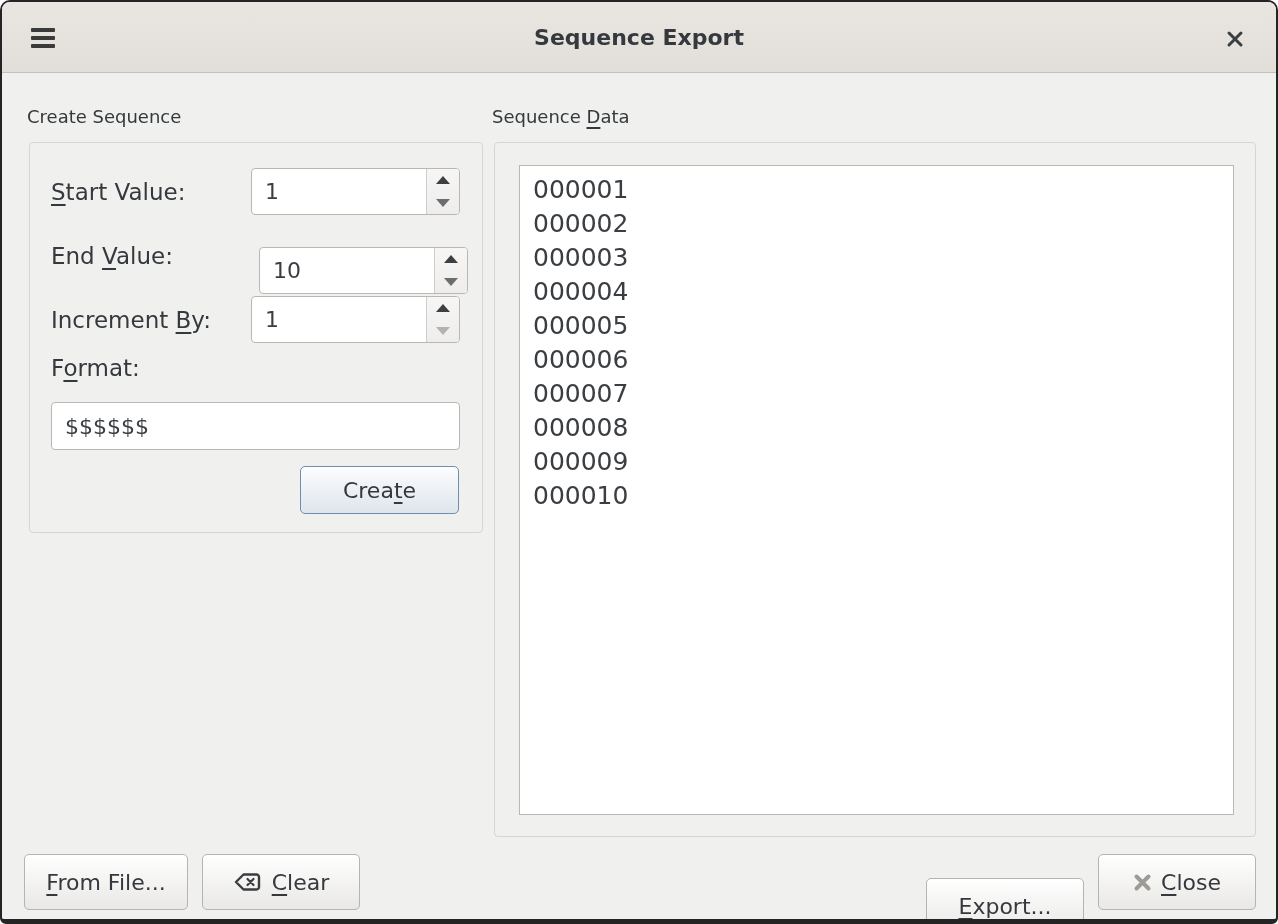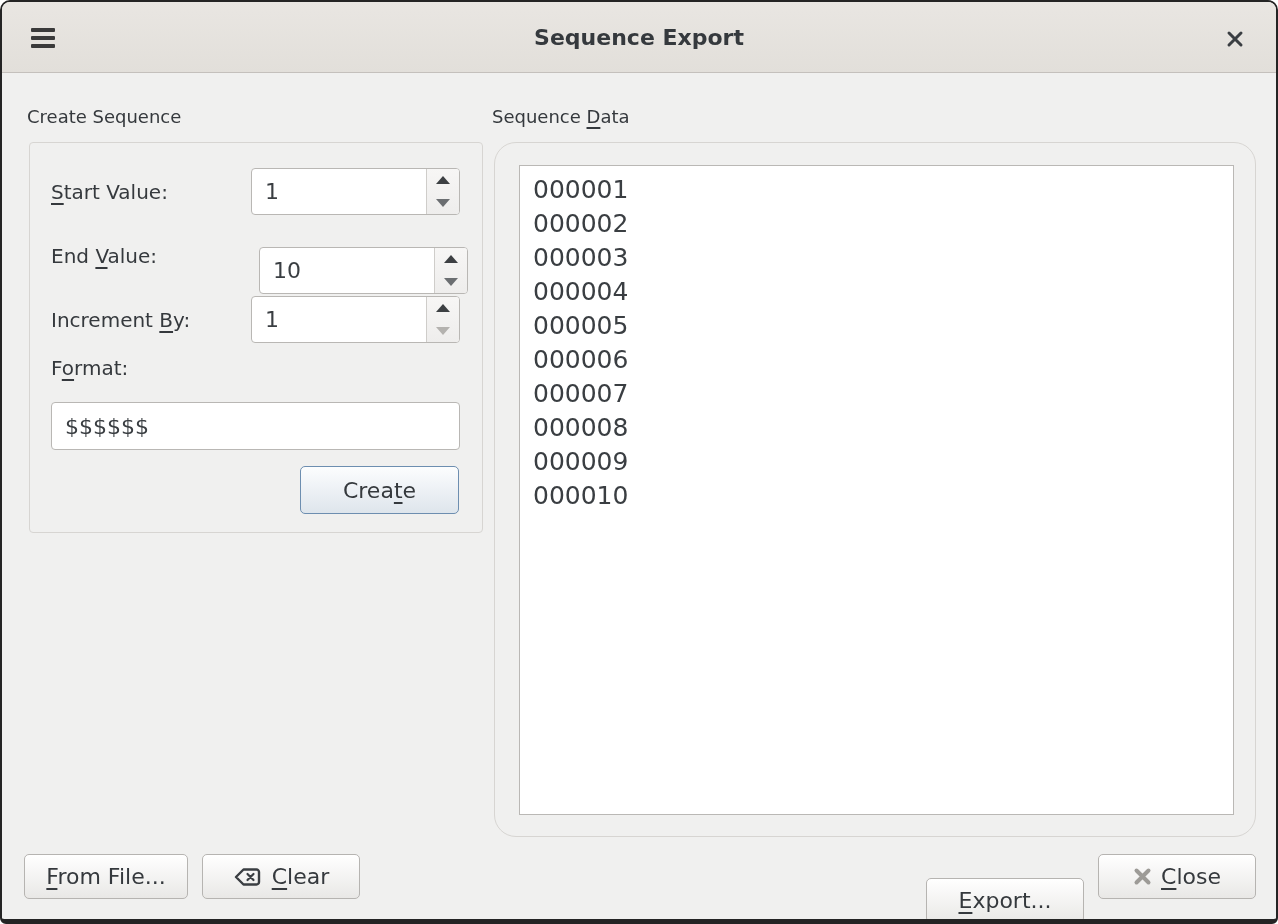--- a/index.html
+++ b/index.html
@@ -37,25 +37,25 @@
     background:none; border:none; padding:0; cursor:pointer;
     display:flex; align-items:center; justify-content:center;
   }
   
   .group-label { position:absolute; font-size:18px; color:#35393d; }
   .frame {
     position:absolute; border:1px solid #d7d5d2; border-radius:4px;
     background:#f0f0ef;
   }
   #create-frame { left:27px; top:140px; width:454px; height:391px; }
-  #data-frame   { left:492px; top:140px; width:762px; height:695px;border-radius:22px; }
+  #data-frame   { left:492px; top:140px; width:762px; height:695px; }
   
   .field-label {
     position:absolute; left:21px; height:47px;
-    display:flex; align-items:center; font-size:20px; color:#35393d;
+    display:flex; align-items:center; font-size:23px; color:#35393d;
   }
   .mn { text-decoration: underline; text-underline-offset: 4px; text-decoration-thickness: 2px; }
   .spin {
     position:absolute; left:221px; width:209px; height:47px;
     display:flex; background:#ffffff; border:1px solid #b9b7b4;
     border-radius:4px; overflow:hidden;
   }
   .spin-text {
     flex:1; min-width:0; border:none; outline:none; background:transparent;
     font: 22px "DejaVu Sans", "Liberation Sans", sans-serif; color:#3a3e42;
@@ -82,21 +82,21 @@
     border: 1px solid #b6b4b1; border-radius: 5px;
     font: 22px "DejaVu Sans", "Liberation Sans", sans-serif; color:#35393d;
     display:flex; align-items:center; justify-content:center; gap:9px;
     cursor:pointer;
   }
   #create-btn {
     position:absolute; left:270px; top:323px; width:159px; height:48px;
     background: linear-gradient(#fcfdfe, #dee5ec);
     border: 1px solid #6d8eb0;
   }
-  .footer-btn { position:absolute; top:852px; height:45px; }
+  .footer-btn { position:absolute; top:852px; height:56px; }
   #fromfile-btn { left:22px;   width:164px; }
   #clear-btn    { left:200px;  width:158px; }
   #export-btn   { left:924px;  width:158px;margin-top:24px; }
   #close-btn    { left:1096px; width:158px; }
   
   .listbox {
     position:absolute; left:24px; top:22px; width:715px; height:650px;
     background:#ffffff; border:1px solid #bab8b5;
     overflow:auto; padding:7px 0 0 13px;
   }

